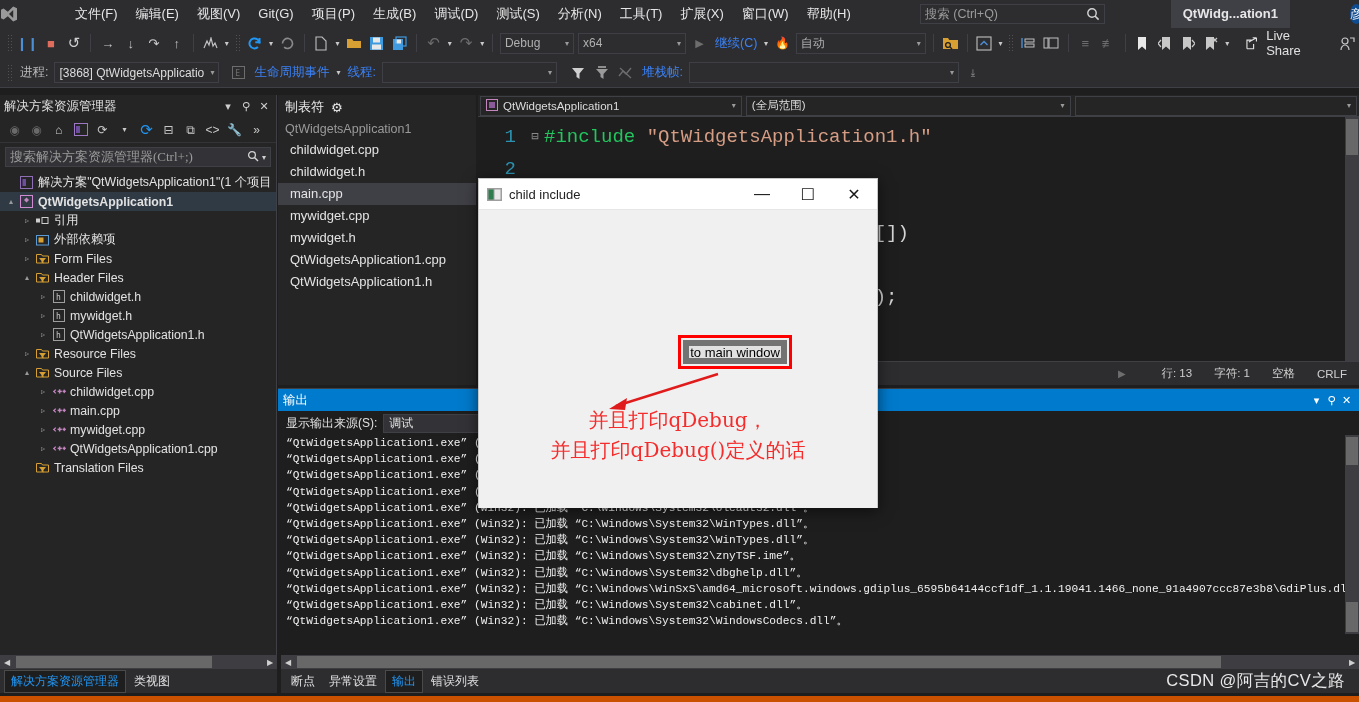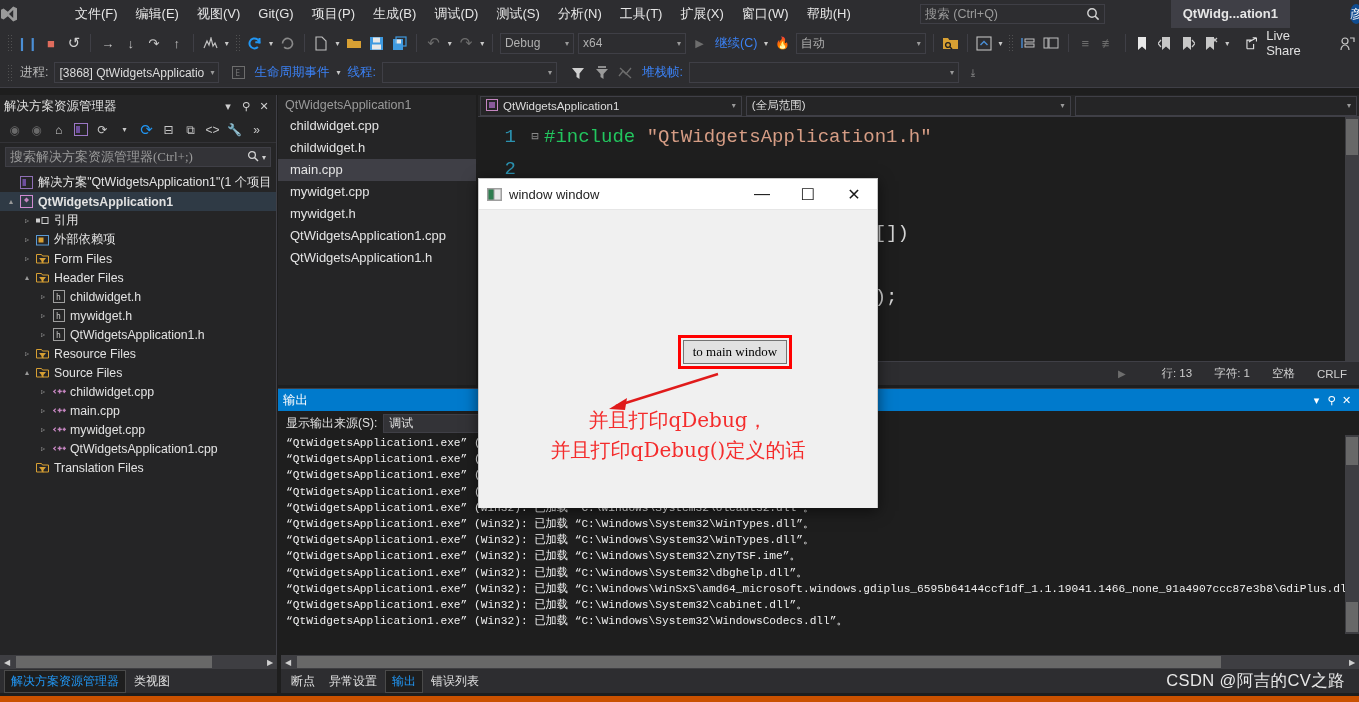--- a/index.html
+++ b/index.html
@@ -253,23 +253,23 @@
   .cw-icon { width:30px; display:flex; align-items:center; justify-content:center; }
   .cw-label { color:#222; font-size:13px; }
   .cw-btns { margin-left:auto; display:flex; height:31px; }
   .cw-b {
     width:46px; height:31px; display:flex; align-items:center;
     justify-content:center; color:#1a1a1a;
   }
   .cw-body { position:relative; height:298px; background:#f0f0f0; }
   .cw-button {
     position:absolute; left:204px; top:130px; width:104px; height:24px;
-    background:#e1e1e1; border:1px solid #737373; color:#000;
+    background:#e1e1e1; border:6px solid #737373; color:#000;
     font-size:13px; display:flex; align-items:center; justify-content:center;
-    font-family:Liberation Serif, serif;
+    font-family:Liberation Sans, sans-serif;
   }
   .cw-hl {
     position:absolute; left:199px; top:125px; width:114px; height:34px;
     border:3px solid #ff0000;
   }
   .cw-note {
     position:absolute; left:50%; top:195px; transform:translateX(-50%);
     color:#f42c2c; font-size:20px; line-height:30px; text-align:center;
     white-space:nowrap;
     font-family:"DejaVu Serif","Liberation Serif", serif;
@@ -740,20 +740,24 @@
               <path d="M0.5 1.5h5l1 1.5h6v7h-12Z" fill="none" stroke="#d8a033" stroke-width="1"></path>
               <path d="M3 5h7L7.5 8v2.5L5.5 9.5V8Z" fill="#d8a033"></path>
             </svg>
           </span>
           <span class="tlabel">Translation Files</span>
         </div>
       </div>
   </div>
 
   <div class="tabpane">
+    <div class="tabpane-head">
+      <span>制表符</span>
+      <span>⚙</span>
+    </div>
     <div class="tp-group">QtWidgetsApplication1</div>
     <div id="tp-list">
         <div class="tp-item">childwidget.cpp</div>
         <div class="tp-item">childwidget.h</div>
         <div class="tp-item sel">main.cpp</div>
         <div class="tp-item">mywidget.cpp</div>
         <div class="tp-item">mywidget.h</div>
         <div class="tp-item">QtWidgetsApplication1.cpp</div>
         <div class="tp-item">QtWidgetsApplication1.h</div>
       </div>
@@ -866,21 +870,21 @@
 
   <div class="childwin">
     <div class="cw-title">
       <span class="cw-icon">
         <svg width="15" height="13" viewBox="0 0 15 13">
             <rect x="0" y="0" width="15" height="13" fill="#9e9e9e"></rect>
             <rect x="1.5" y="1.5" width="5" height="10" fill="#2e7d4f"></rect>
             <rect x="7.5" y="1.5" width="6" height="10" fill="#e8e8e8"></rect>
           </svg>
       </span>
-      <span class="cw-label">window window</span>
+      <span class="cw-label">child include</span>
       <span class="cw-btns">
         <span class="cw-b">—</span>
         <span class="cw-b">☐</span>
         <span class="cw-b x">✕</span>
       </span>
     </div>
     <div class="cw-body">
       <svg class="cw-arrow" viewBox="0 0 400 298">
         <line x1="239" y1="164" x2="137" y2="196" stroke="#e01b1b" stroke-width="2.4"></line>
         <polygon points="130,199 148,188 146,200" fill="#e01b1b"></polygon>

